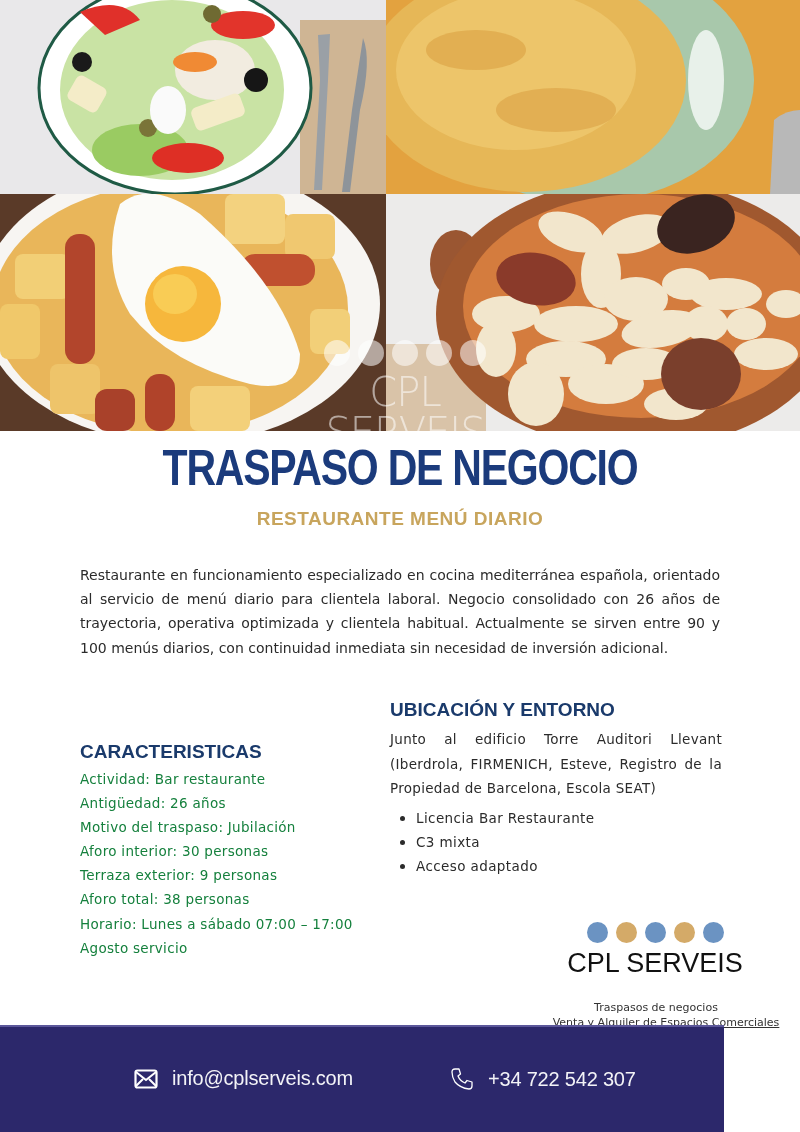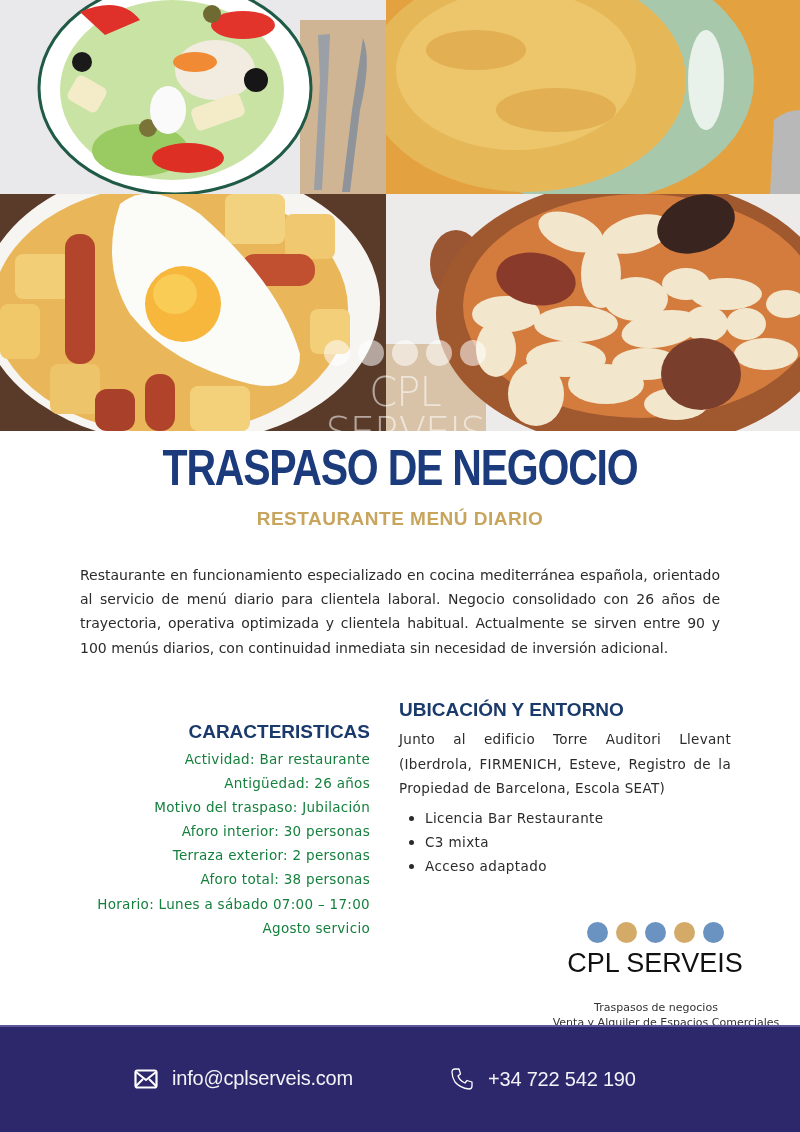--- a/index.html
+++ b/index.html
@@ -43,25 +43,25 @@
       position: absolute; left: 80px; top: 563px; width: 640px;
       font-size: 14px; line-height: 24.2px; color: #2b2b2b; text-align: justify;
       margin: 0;
     }
 
     
     .section-h {
       font-family: "Liberation Sans", sans-serif; font-weight: 700;
       font-size: 19px; color: #1a3a6b; margin: 0; line-height: 24px;
     }
-    .col-left { position: absolute; left: 80px; top: 720px; width: 290px; text-align: right; }
+    .col-left { position: absolute; left: 80px; top: 740px; width: 290px; }
     .col-left .list { margin: 3px 0 0 0; padding: 0; list-style: none; }
     .col-left .list li { font-size: 13.5px; line-height: 24.1px; color: #15803d; letter-spacing: 0.3px; white-space: nowrap; }
 
-    .col-right { position: absolute; left: 399px; top: 698px; width: 332px; }
+    .col-right { position: absolute; left: 390px; top: 698px; width: 332px; }
     .loc-text { font-size: 13.5px; line-height: 24.5px; color: #2b2b2b; letter-spacing: 0.3px; margin: 5px 0 0 0; text-align: justify; }
     .lic-h { margin-top: 14px; }
     .lic-list { margin: 5px 0 0 0; padding: 0 0 0 26px; list-style: none; }
     .lic-list li { position: relative; font-size: 13.5px; line-height: 24.3px; color: #2b2b2b; letter-spacing: 0.4px; }
     .lic-list li::before {
       content: ""; position: absolute; left: -16px; top: 10px; width: 5px; height: 5px;
       border-radius: 50%; background: #2b2b2b;
     }
 
     
@@ -70,21 +70,21 @@
     .logo-dot { width: 21px; height: 21px; border-radius: 50%; }
     .logo-name {
       font-family: "Liberation Sans", sans-serif; font-size: 27px; color: #111;
       letter-spacing: 0; line-height: 30px; margin-top: 5px; margin-left: -22px;
     }
     .logo-tag1 { font-size: 11px; color: #333; line-height: 15px; margin-top: 22px; margin-left: -20px; }
     .logo-tag2 { font-size: 11px; color: #333; line-height: 15px; white-space: nowrap; text-decoration: underline; }
 
     
     .footer {
-      position: absolute; left: 0; top: 1025px; width: 800px; height: 107px;
+      position: absolute; left: 0; top: 1025px; width: 724px; height: 107px;
       background: #2c286b; border-top: 2px solid #5b579a; box-sizing: border-box; padding-left: 20px;
     }
     .contact { position: absolute; top: 40px; display: flex; align-items: center; gap: 14px; color: #fff; }
     .contact.email { left: 134px; }
     .contact.phone { left: 450px; }
     .contact span.val { font-family: "Liberation Sans", sans-serif; font-size: 20px; color: #f3f3f7; letter-spacing: -0.2px; }
     .contact svg { display: block; }
   </style>
 </head>
 <body>
@@ -201,21 +201,21 @@
 
 <p class="intro">Restaurante en funcionamiento especializado en cocina mediterránea española, orientado al servicio de menú diario para clientela laboral. Negocio consolidado con 26 años de trayectoria, operativa optimizada y clientela habitual. Actualmente se sirven entre 90 y 100 menús diarios, con continuidad inmediata sin necesidad de inversión adicional.</p>
 
 <div class="col-left">
   <h2 class="section-h">CARACTERISTICAS</h2>
   <ul class="list">
     <li>Actividad: Bar restaurante</li>
     <li>Antigüedad: 26 años</li>
     <li>Motivo del traspaso: Jubilación</li>
     <li>Aforo interior: 30 personas</li>
-    <li>Terraza exterior: 2 personas</li>
+    <li>Terraza exterior: 9 personas</li>
     <li>Aforo total: 38 personas</li>
     <li>Horario: Lunes a sábado 07:00 – 17:00</li>
     <li>Agosto servicio</li>
   </ul>
 </div>
 
 <div class="col-right">
   <h2 class="section-h">UBICACIÓN Y ENTORNO</h2>
   <p class="loc-text">Junto al edificio Torre Auditori Llevant (Iberdrola, FIRMENICH, Esteve, Registro de la Propiedad de Barcelona, Escola SEAT)</p>
   <ul class="lic-list">
@@ -244,15 +244,15 @@
       <rect x="1.5" y="1.5" width="21" height="17" rx="2" fill="none" stroke="#ffffff" stroke-width="2.2"></rect>
       <path d="M2 3 L12 11 L22 3" fill="none" stroke="#ffffff" stroke-width="2"></path>
       <path d="M2 17 L9 10 M22 17 L15 10" fill="none" stroke="#ffffff" stroke-width="2"></path>
     </svg>
     <span class="val">info@cplserveis.com</span>
   </div>
   <div class="contact phone">
     <svg width="24" height="24" viewBox="0 0 24 24">
       <path d="M5 2 L9 2 L10.5 7 L8 9 Q10 14 15 16 L17 13.5 L22 15 L22 19 Q22 22 19 22 Q10 21 5 15 Q2 10 2 5 Q2 2 5 2 Z" fill="none" stroke="#ffffff" stroke-width="1.3" stroke-linejoin="round"></path>
     </svg>
-    <span class="val">+34 722 542 190</span>
+    <span class="val">+34 722 542 307</span>
   </div>
 </div>
 
 </body></html>

